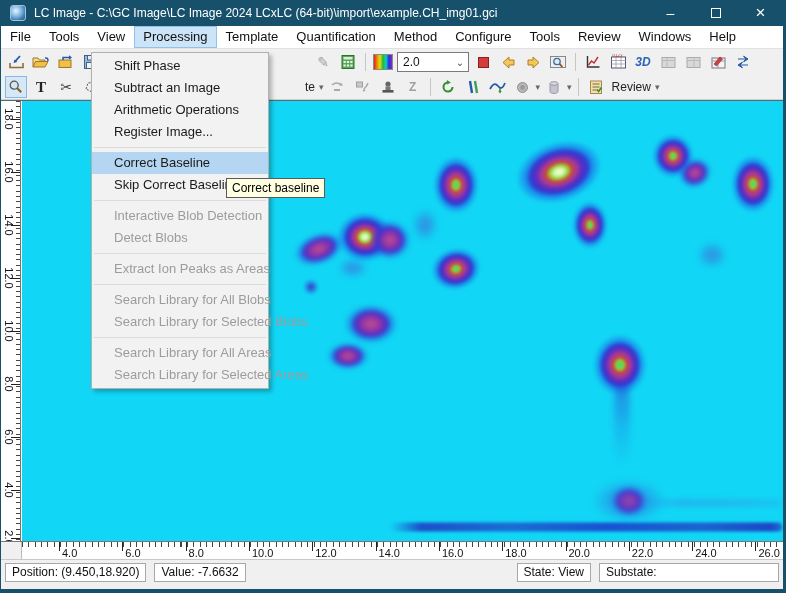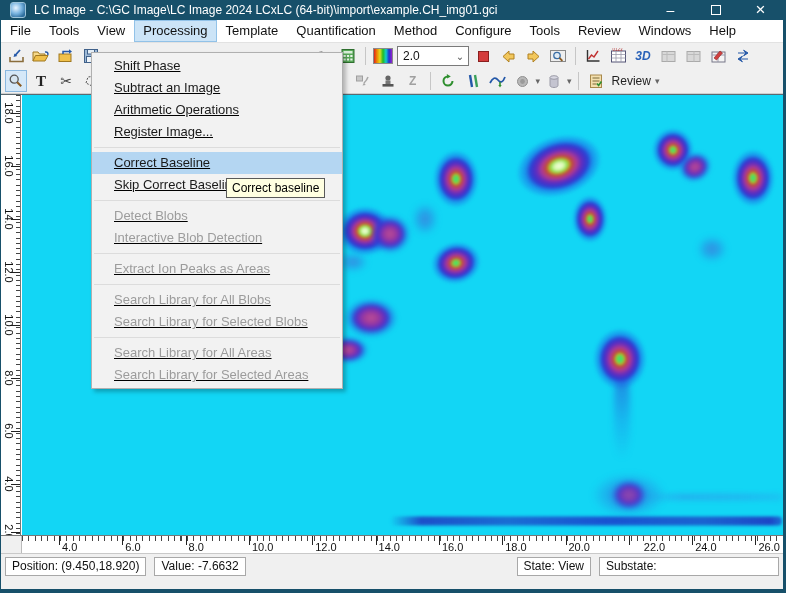--- a/index.html
+++ b/index.html
@@ -3,21 +3,21 @@
 <meta charset="utf-8">
 <style>
   html,body{margin:0;padding:0;background:#888;}
   *{box-sizing:border-box;}
   .window{
     position:relative;width:786px;height:593px;overflow:hidden;
     font-family:"Liberation Sans",sans-serif;background:#f0f0f0;
     border-left:1px solid #17506a;border-right:3px solid #17506a;border-bottom:4px solid #17506a;
   }
   
-  .titlebar{height:20px;background:#17506a;display:flex;align-items:center;color:#fff;}
+  .titlebar{height:26px;background:#17506a;display:flex;align-items:center;color:#fff;}
   .app-icon{width:16px;height:16px;margin:0 8px 0 9px;border-radius:3px;
     background:radial-gradient(circle at 35% 35%,#e8f4ff,#79b4e0 45%,#2e6e9e 80%);
     border:1px solid #9cc4da;flex:0 0 auto;}
   .title-text{font-size:12px;white-space:nowrap;overflow:hidden;flex:1;}
   .tb-btn{width:45px;height:30px;display:flex;align-items:center;justify-content:center;color:#fff;font-size:14px;}
   .max-glyph{width:10px;height:10px;border:1px solid #fff;display:block;}
   
   .menubar{height:22px;background:#ffffff;display:flex;align-items:stretch;font-size:13px;color:#111;}
   .mb-item{padding:0 8px;line-height:20px;border:1px solid transparent;}
   .mb-item.active{background:#cce4f7;border:1px solid #92c2e8;}
@@ -68,22 +68,22 @@
   .hx-minor{position:absolute;left:0;top:0;height:5px;width:100%;
     background:repeating-linear-gradient(to right,#444 0 1px,transparent 1px 6.34px);}
   .hx-tick{position:absolute;top:0;width:1px;height:9px;background:#222;}
   .hx-lab{position:absolute;top:5px;font-size:11px;color:#111;white-space:nowrap;}
   
   .statusbar{height:26px;background:#f0f0f0;border-top:1px solid #c9c9c9;display:flex;align-items:center;font-size:12px;color:#111;padding:0 4px;}
   .sb-box{background:#fff;border:1px solid #a8a8a8;height:19px;line-height:17px;padding:0 6px;margin-right:8px;white-space:nowrap;}
   .sb-spacer{flex:1;}
   .sb-substate{width:180px;margin-right:0;}
   
-  .menu-popup{position:absolute;left:90px;top:52px;width:252px;background:#f2f2f2;
-    border:1px solid #b0b0b0;box-shadow:3px 3px 4px rgba(0,0,0,.25);z-index:50;padding:2px 0;text-decoration:underline;}
+  .menu-popup{position:absolute;left:90px;top:52px;width:178px;background:#f2f2f2;
+    border:1px solid #b0b0b0;box-shadow:3px 3px 4px rgba(0,0,0,.25);z-index:50;padding:2px 0;}
   .pm-item{height:22px;line-height:22px;padding-left:22px;font-size:13px;color:#1a1a1a;white-space:nowrap;}
   .pm-item.disabled{color:#9c9c9c;}
   .pm-item.hl{background:#b4d6f2;}
   .pm-sep{height:1px;background:#dcdcdc;margin:4px 2px;}
   
   .tooltip{position:absolute;left:225px;top:178px;z-index:60;background:#ffffe1;border:1px solid #5a5a5a;
     font-size:12px;color:#000;padding:2px 5px;white-space:nowrap;}
 </style>
 </head>
 <body>
@@ -400,21 +400,21 @@
         <span class="hx-lab" style="left: calc(38.14% + 3px);">12.0</span>
         <div class="hx-tick" style="left: 46.46%;"></div>
         <span class="hx-lab" style="left: calc(46.46% + 3px);">14.0</span>
         <div class="hx-tick" style="left: 54.78%;"></div>
         <span class="hx-lab" style="left: calc(54.78% + 3px);">16.0</span>
         <div class="hx-tick" style="left: 63.1%;"></div>
         <span class="hx-lab" style="left: calc(63.1% + 3px);">18.0</span>
         <div class="hx-tick" style="left: 71.42%;"></div>
         <span class="hx-lab" style="left: calc(71.42% + 3px);">20.0</span>
         <div class="hx-tick" style="left: 79.74%;"></div>
-        <span class="hx-lab" style="left: calc(79.74% + 3px); margin-left: 12px;">22.0</span>
+        <span class="hx-lab" style="left: calc(79.74% + 3px);">22.0</span>
         <div class="hx-tick" style="left: 88.06%;"></div>
         <span class="hx-lab" style="left: calc(88.06% + 3px);">24.0</span>
         <div class="hx-tick" style="left: 96.38%;"></div>
         <span class="hx-lab" style="left: calc(96.38% + 3px);">26.0</span>
       </div>
   </div>
 
   <div class="statusbar">
     <span class="sb-box">Position: (9.450,18.920)</span>
     <span class="sb-box">Value: -7.6632</span>
@@ -425,22 +425,22 @@
 
   <div class="menu-popup">
       <div class="pm-item">Shift Phase</div>
       <div class="pm-item">Subtract an Image</div>
       <div class="pm-item">Arithmetic Operations</div>
       <div class="pm-item">Register Image...</div>
       <div class="pm-sep"></div>
       <div class="pm-item hl">Correct Baseline</div>
       <div class="pm-item">Skip Correct Baseline</div>
       <div class="pm-sep"></div>
+      <div class="pm-item disabled">Interactive Blob Detection</div>
       <div class="pm-item disabled">Detect Blobs</div>
-      <div class="pm-item disabled">Interactive Blob Detection</div>
       <div class="pm-sep"></div>
       <div class="pm-item disabled">Extract Ion Peaks as Areas</div>
       <div class="pm-sep"></div>
       <div class="pm-item disabled">Search Library for All Blobs</div>
       <div class="pm-item disabled">Search Library for Selected Blobs</div>
       <div class="pm-sep"></div>
       <div class="pm-item disabled">Search Library for All Areas</div>
       <div class="pm-item disabled">Search Library for Selected Areas</div>
     </div>
 

